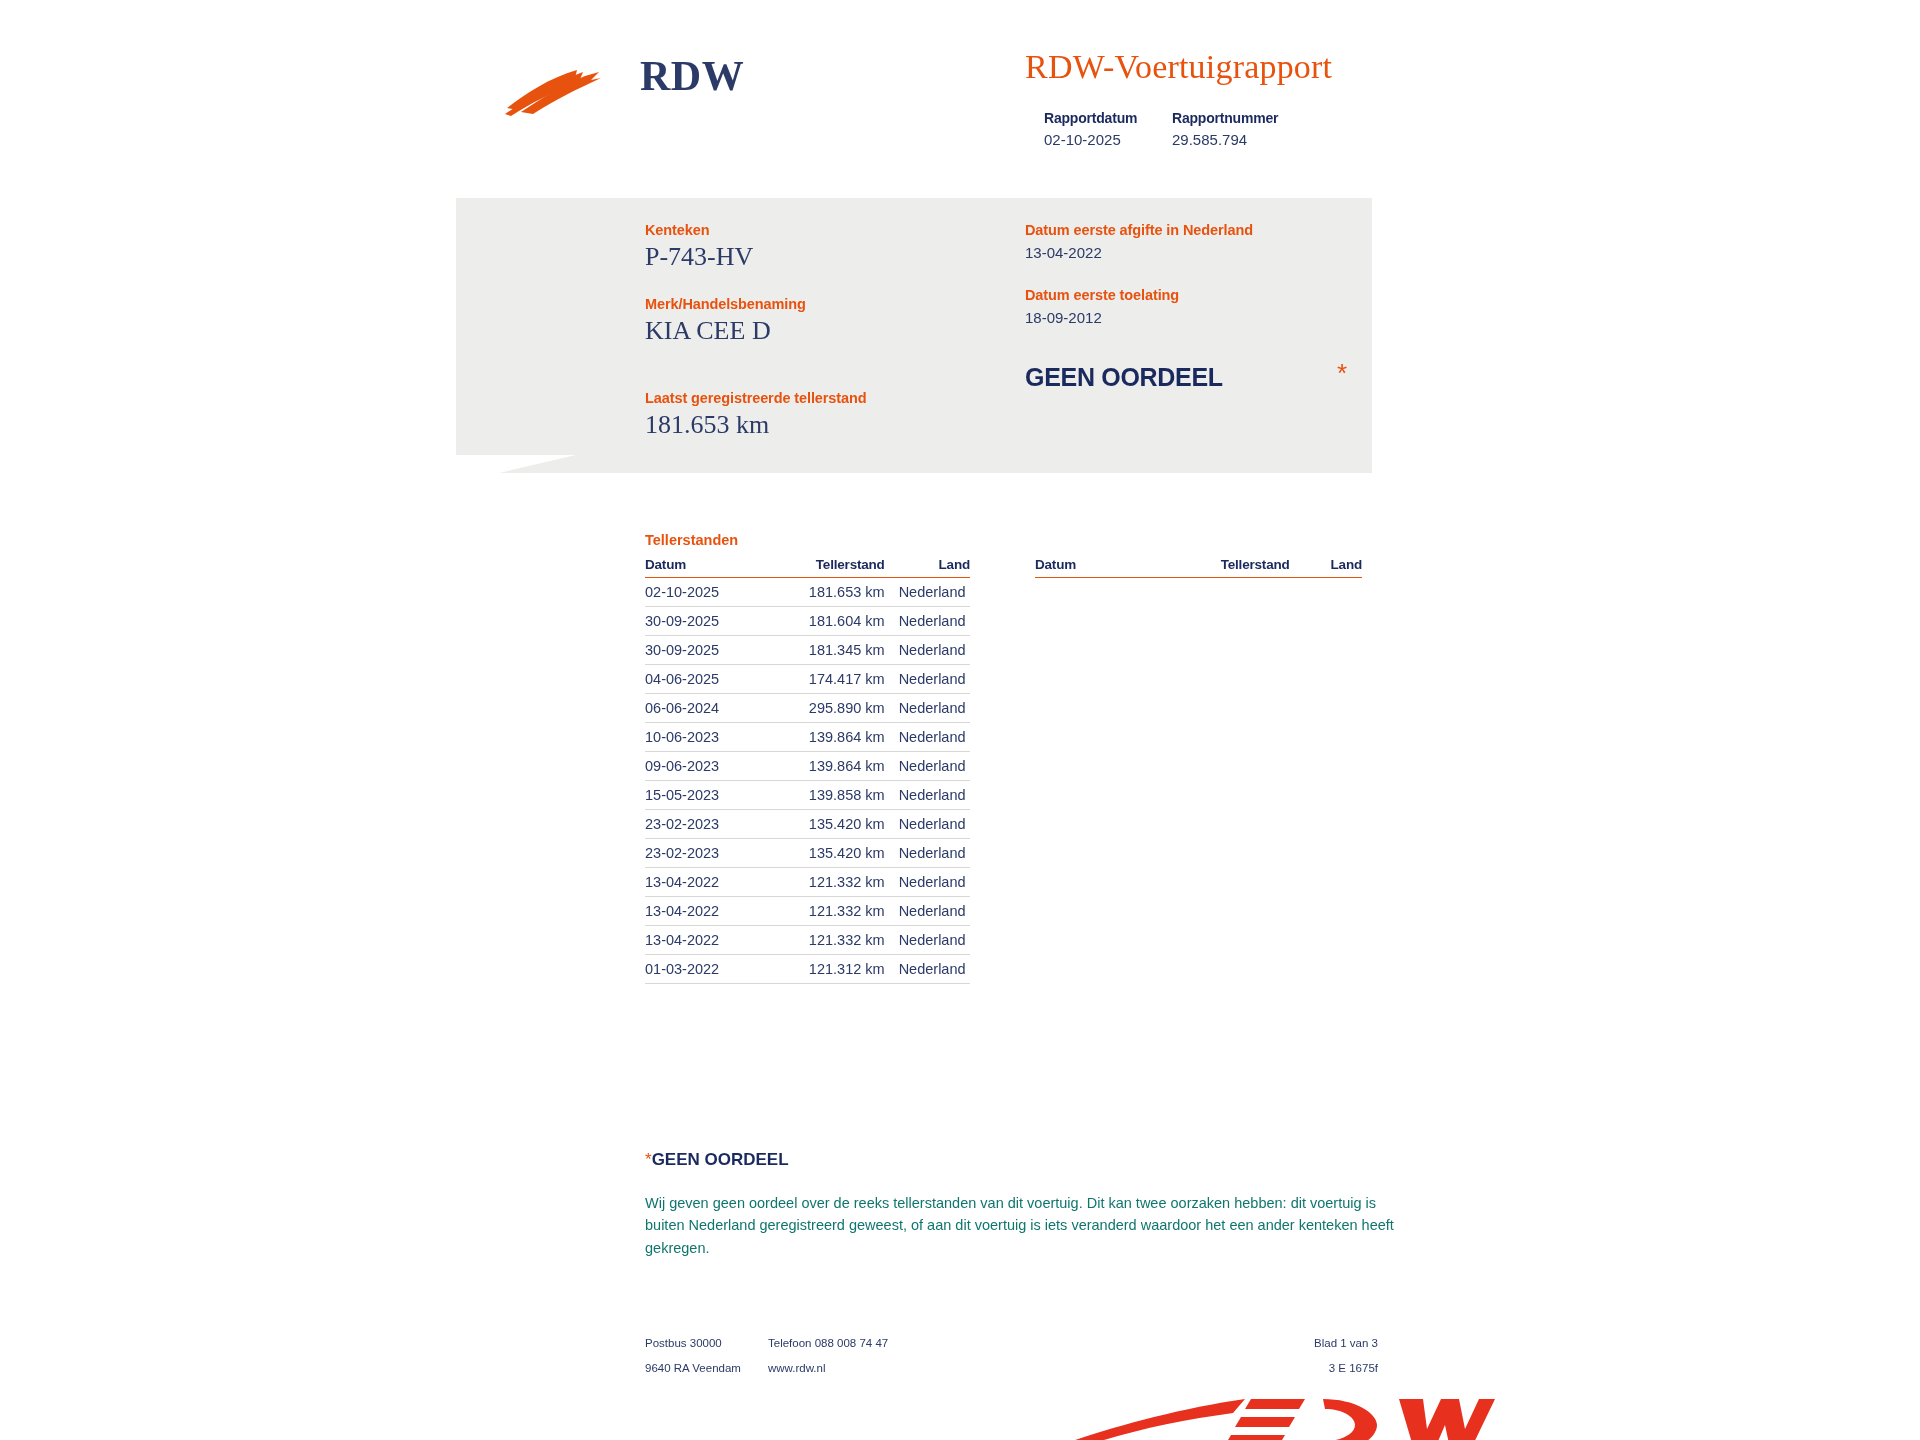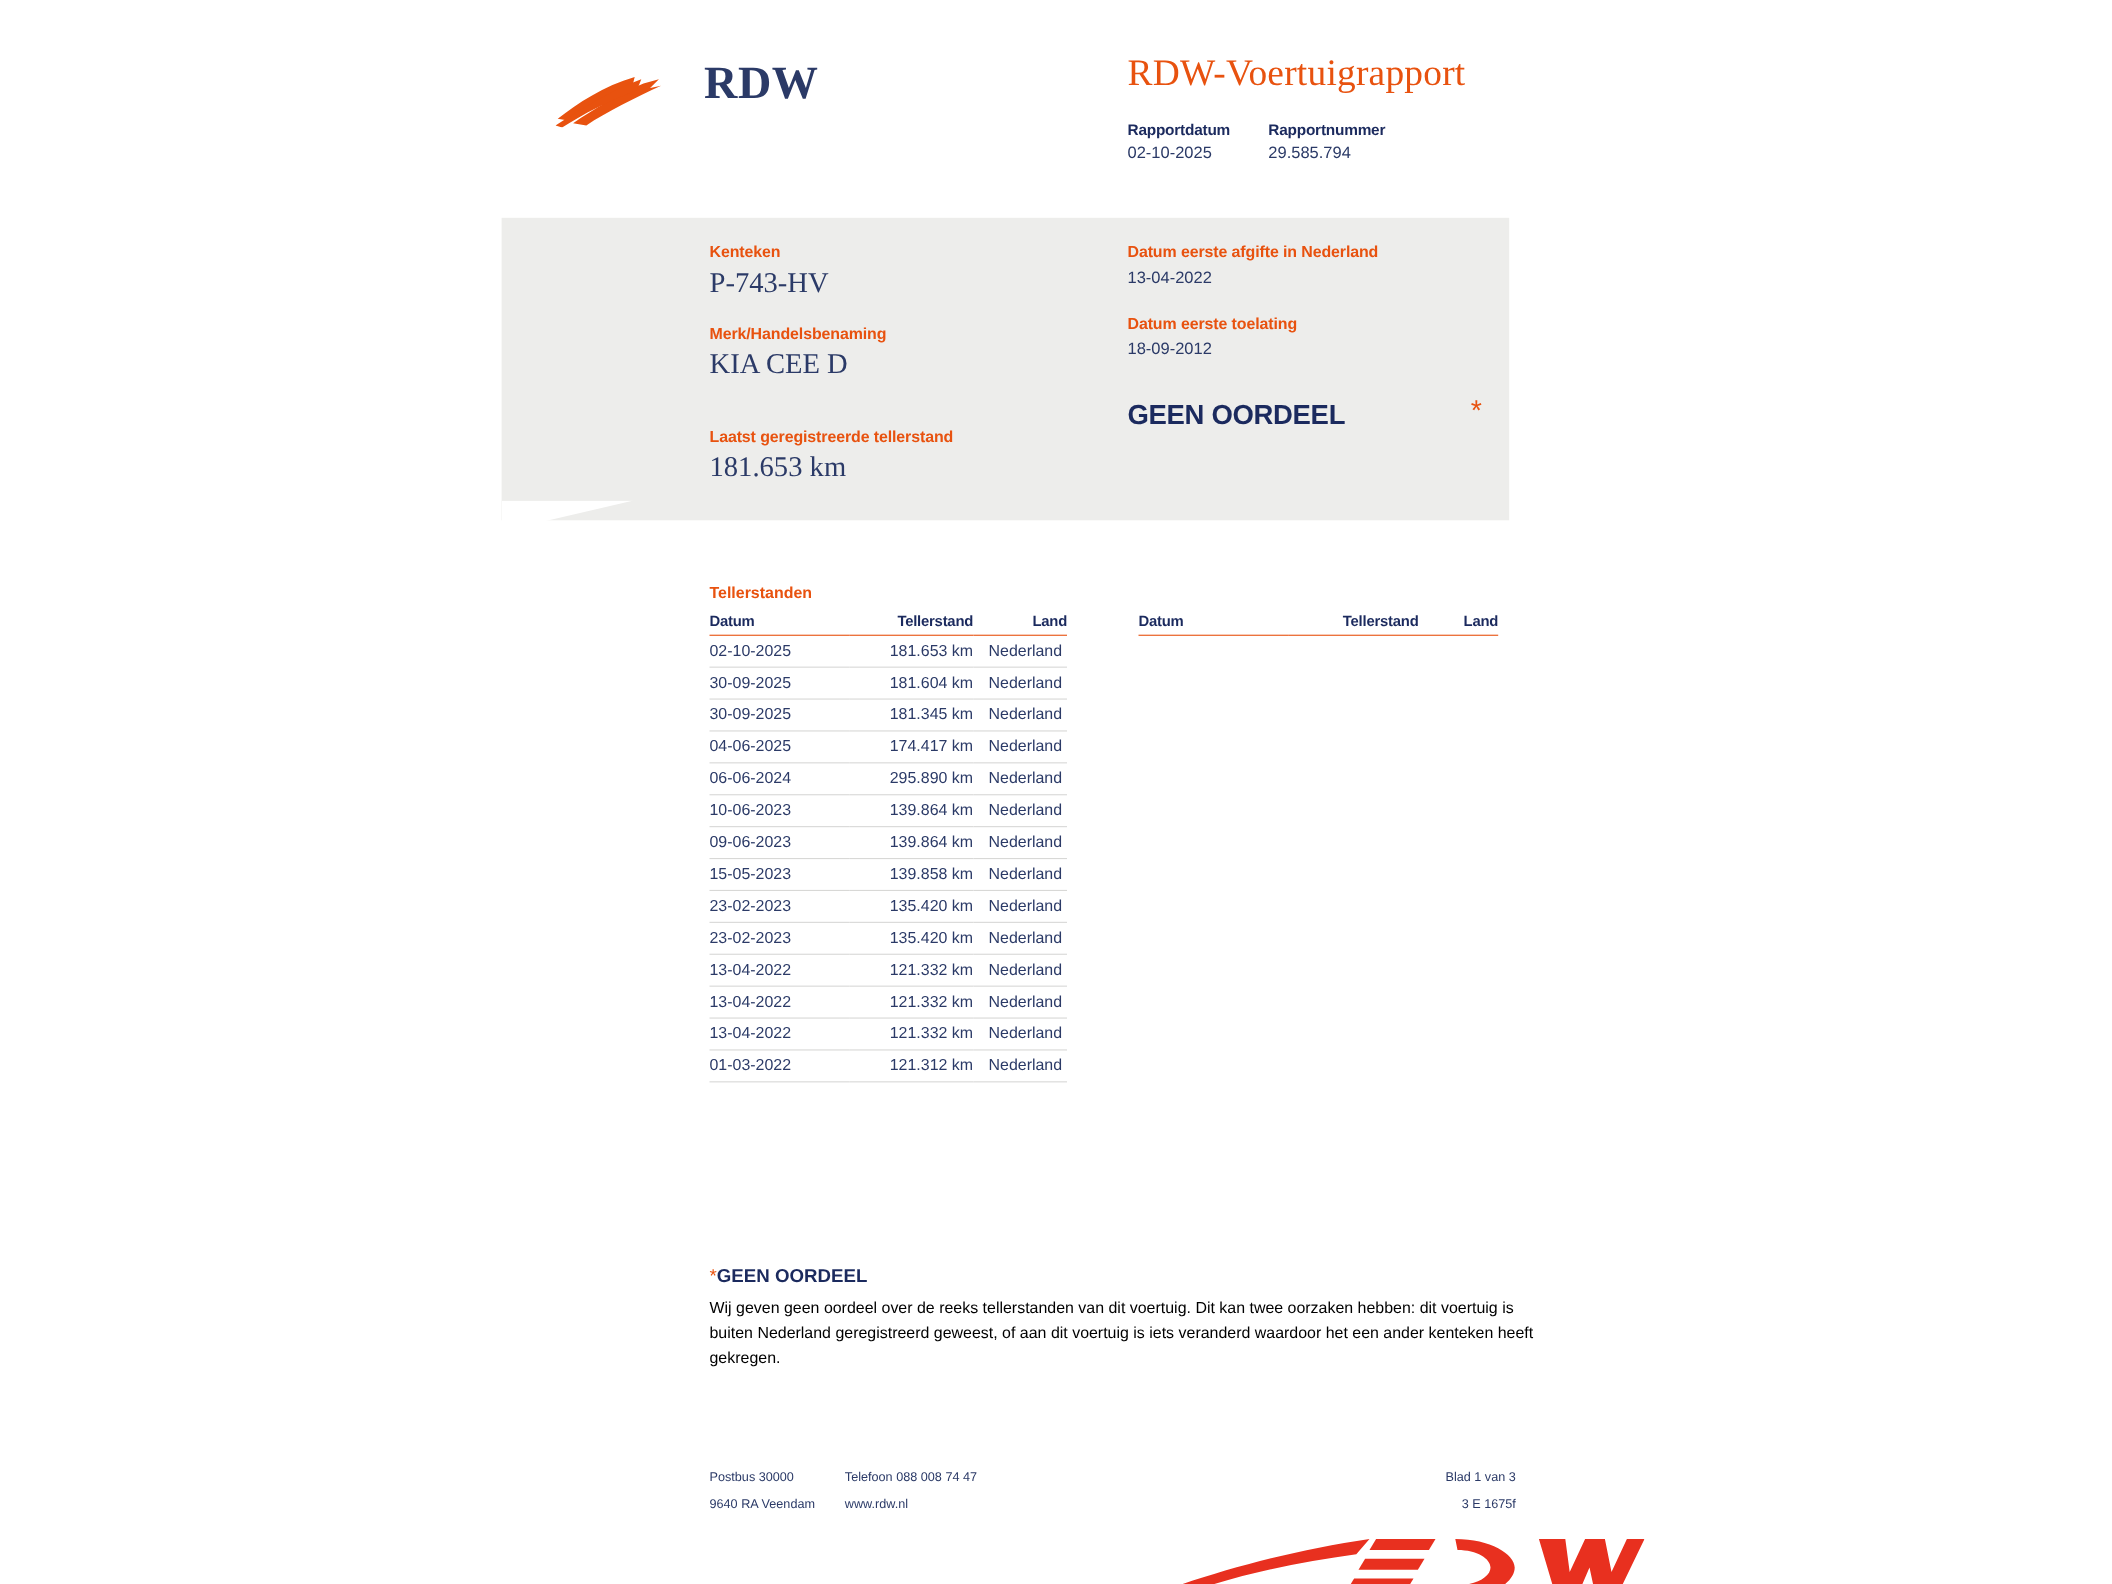--- a/index.html
+++ b/index.html
@@ -55,21 +55,21 @@
     font-size: 34px;
     color: #e8520f;
     letter-spacing: 0.2px;
   }
   .meta {
     position: absolute;
     left: 1025px;
     top: 110px;
     font-size: 14px;
   }
-  .meta-row { display: flex; }
+  .meta-row { display: flex; margin-left: 19px; }
   .meta-col { width: 128px; }
   .meta-label {
     font-weight: 700;
     color: #1b2a5e;
     font-size: 14px;
     letter-spacing: -0.2px;
   }
   .meta-value {
     color: #2b3a67;
     font-size: 15px;
@@ -179,22 +179,22 @@
     top: 1150px;
     width: 760px;
   }
   .note-title {
     font-size: 17px;
     font-weight: 700;
     color: #1b2a5e;
   }
   .note-title .star { color: #e8520f; font-weight: 400; }
   .note-body {
-    margin-top: 9px;
-    color: #000000;
+    margin-top: 22px;
+    color: #0f766e;
     font-size: 14.5px;
     line-height: 1.55;
   }
 
   
   .footer {
     position: absolute;
     left: 645px;
     top: 1337px;
     width: 740px;

